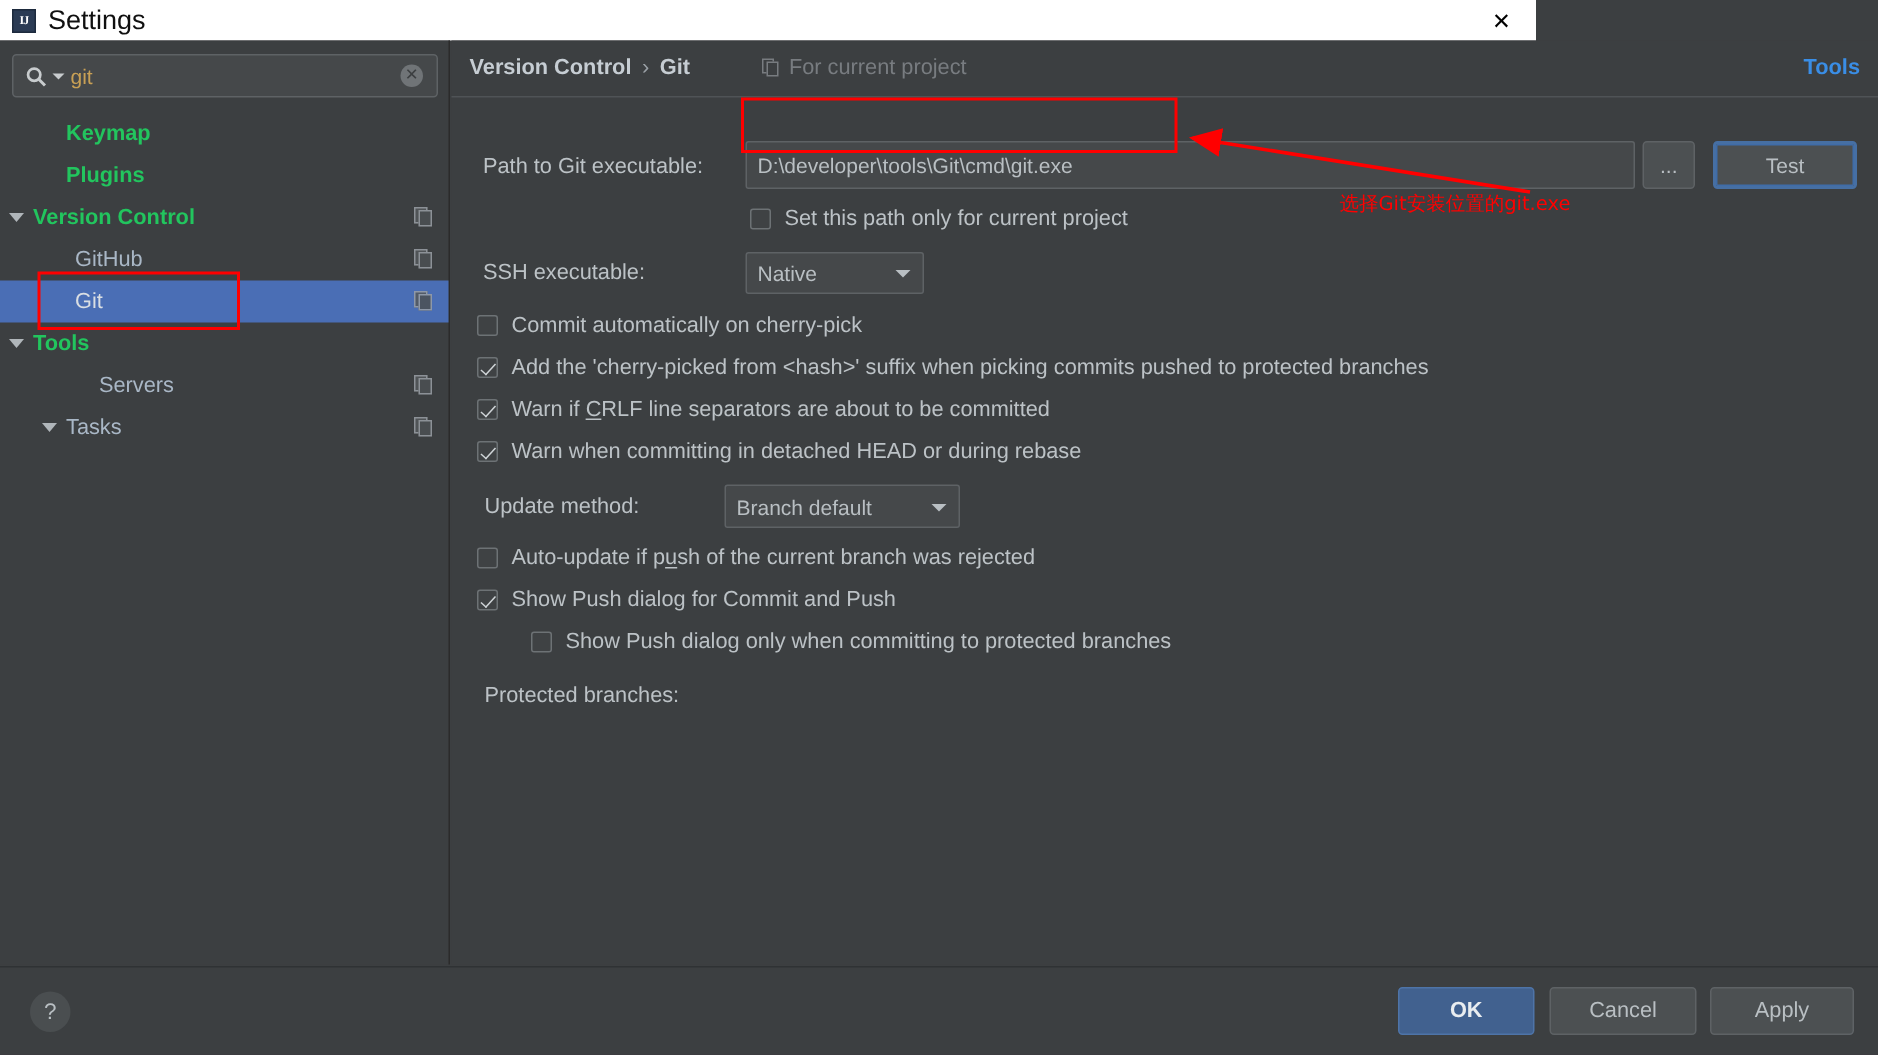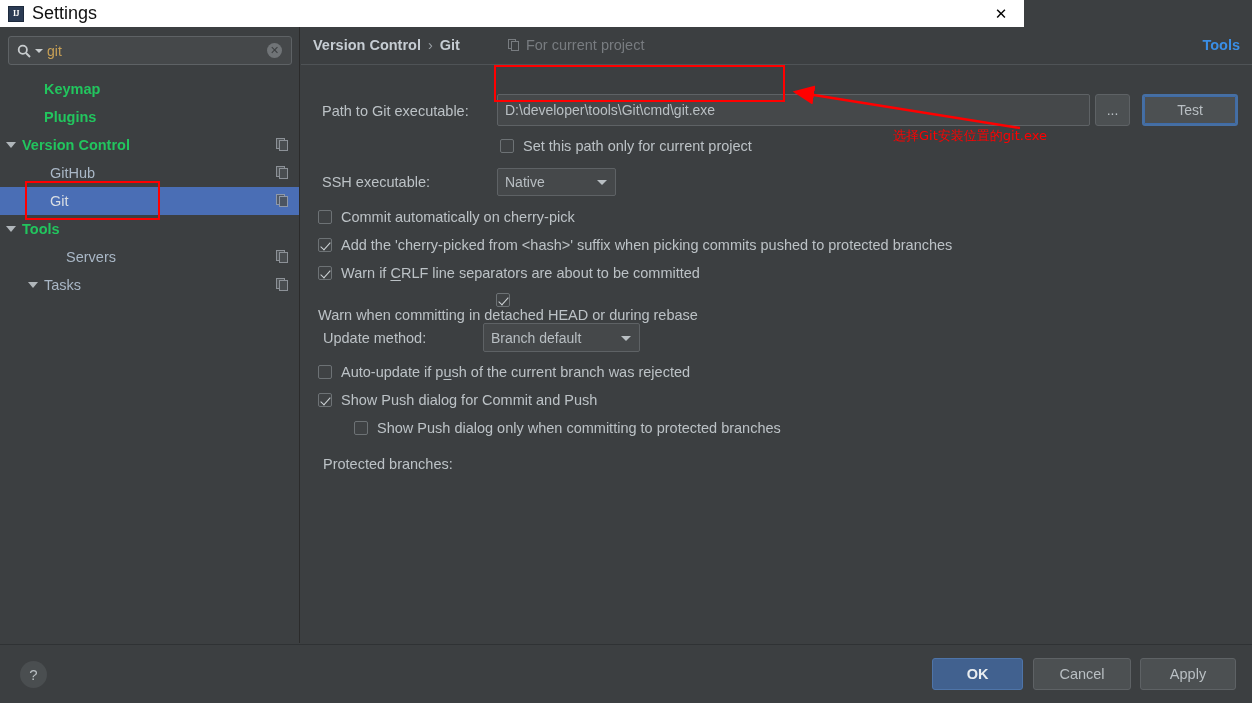--- a/index.html
+++ b/index.html
@@ -441,21 +441,21 @@
     <div class="cb-row" style="left:17px; top:210px;">
       <span class="cb checked"></span>
       <span>Add the 'cherry-picked from &lt;hash&gt;' suffix when picking commits pushed to protected branches</span>
     </div>
 
     <div class="cb-row" style="left:17px; top:238px;">
       <span class="cb checked"></span>
       <span>Warn if <span class="mn">C</span>RLF line separators are about to be committed</span>
     </div>
 
-    <div class="cb-row" style="left:17px; top:266px;flex-direction:column;">
+    <div class="cb-row" style="left:17px; top:266px;">
       <span class="cb checked"></span>
       <span>Warn when committing in detached HEAD or during rebase</span>
     </div>
 
     <div class="lbl" style="left:22px; top:303px;">Update method:</div>
     <div class="combo" style="left:182px; top:296px; width:157px; height:29px;">
       <span class="val">Branch default</span>
       <span class="dd"></span>
     </div>
 

